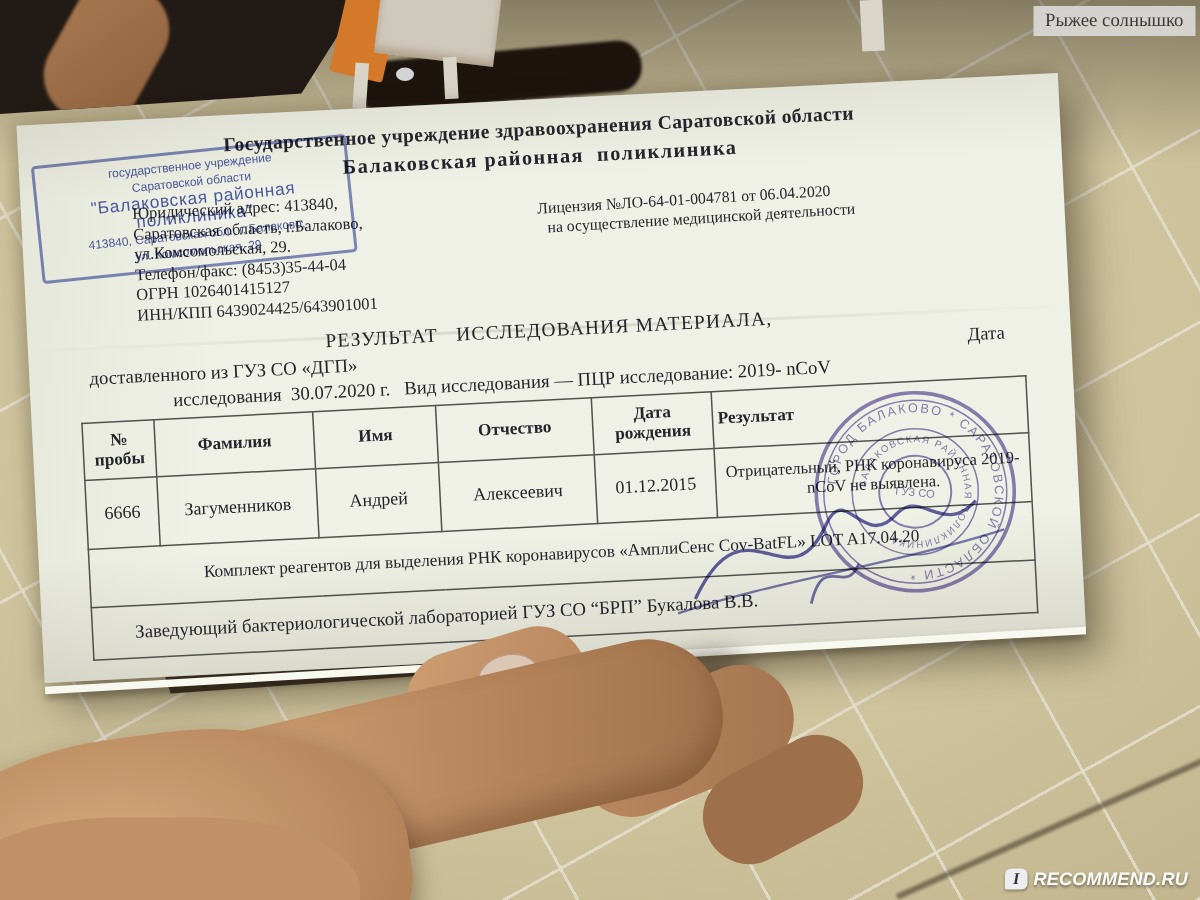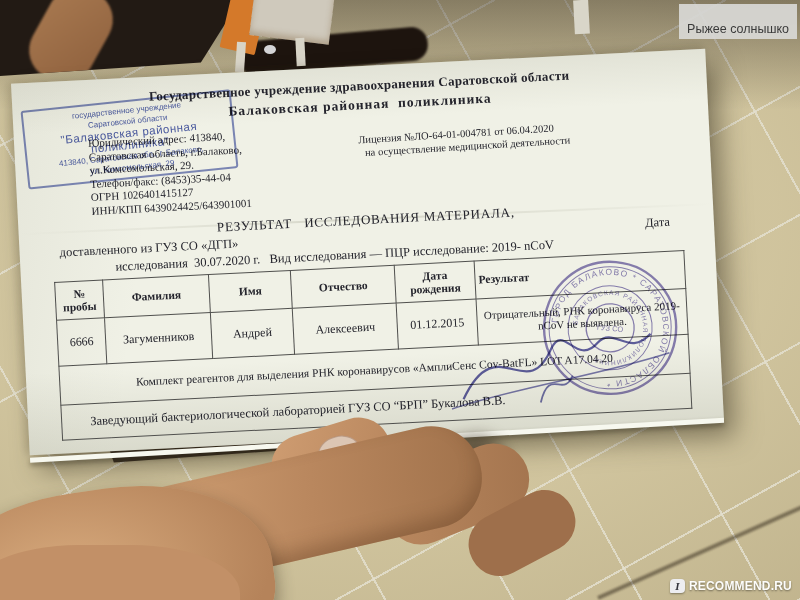--- a/index.html
+++ b/index.html
@@ -115,27 +115,27 @@
     border-radius:50px;transform:rotate(-13deg);box-shadow:inset 0 -10px 18px rgba(90,55,30,.35);}
   .palm{position:absolute;left:-70px;top:490px;width:345px;height:205px;z-index:8;
     background:radial-gradient(60% 60% at 40% 40%,#d8ab7e,#b5835a);border-radius:45%;
     transform:rotate(-8deg);box-shadow:0 8px 18px rgba(40,30,18,.45);}
   .palm2{position:absolute;left:-30px;top:545px;width:270px;height:120px;z-index:8;
     background:#c29067;border-radius:40%;}
 
   
   .credit{position:absolute;top:4px;right:3px;z-index:30;
     background:rgba(218,218,216,.9);color:#3a3a3a;
-    font-family:Liberation Sans, sans-serif;font-size:12.5px;padding:18px 8px 3px;}
+    font-family:Liberation Serif, serif;font-size:12.5px;padding:2px 8px 3px;}
   .badge{position:absolute;right:8px;bottom:7px;z-index:30;display:flex;align-items:center;gap:4px;}
   .badge-icon{width:15px;height:14px;background:#ededf0;border-radius:4px 4px 4px 1px;
     display:flex;align-items:center;justify-content:center;
     font-family:"Liberation Serif",serif;font-style:italic;font-weight:bold;
     font-size:11px;color:#33333a;box-shadow:0 1px 2px rgba(0,0,0,.35);}
-  .badge-text{font-family:"Liberation Sans",sans-serif;font-weight:bold;
+  .badge-text{font-family:"Liberation Sans",sans-serif;font-style:italic;font-weight:bold;
     font-size:12px;color:#fdfdfb;letter-spacing:.2px;text-shadow:0 1px 2px rgba(0,0,0,.45);}
 </style>
 </head>
 <body>
 
 <div id="stage">
   <div class="floor"></div>
   <div class="top-shade"></div>
 
   <div class="person">

